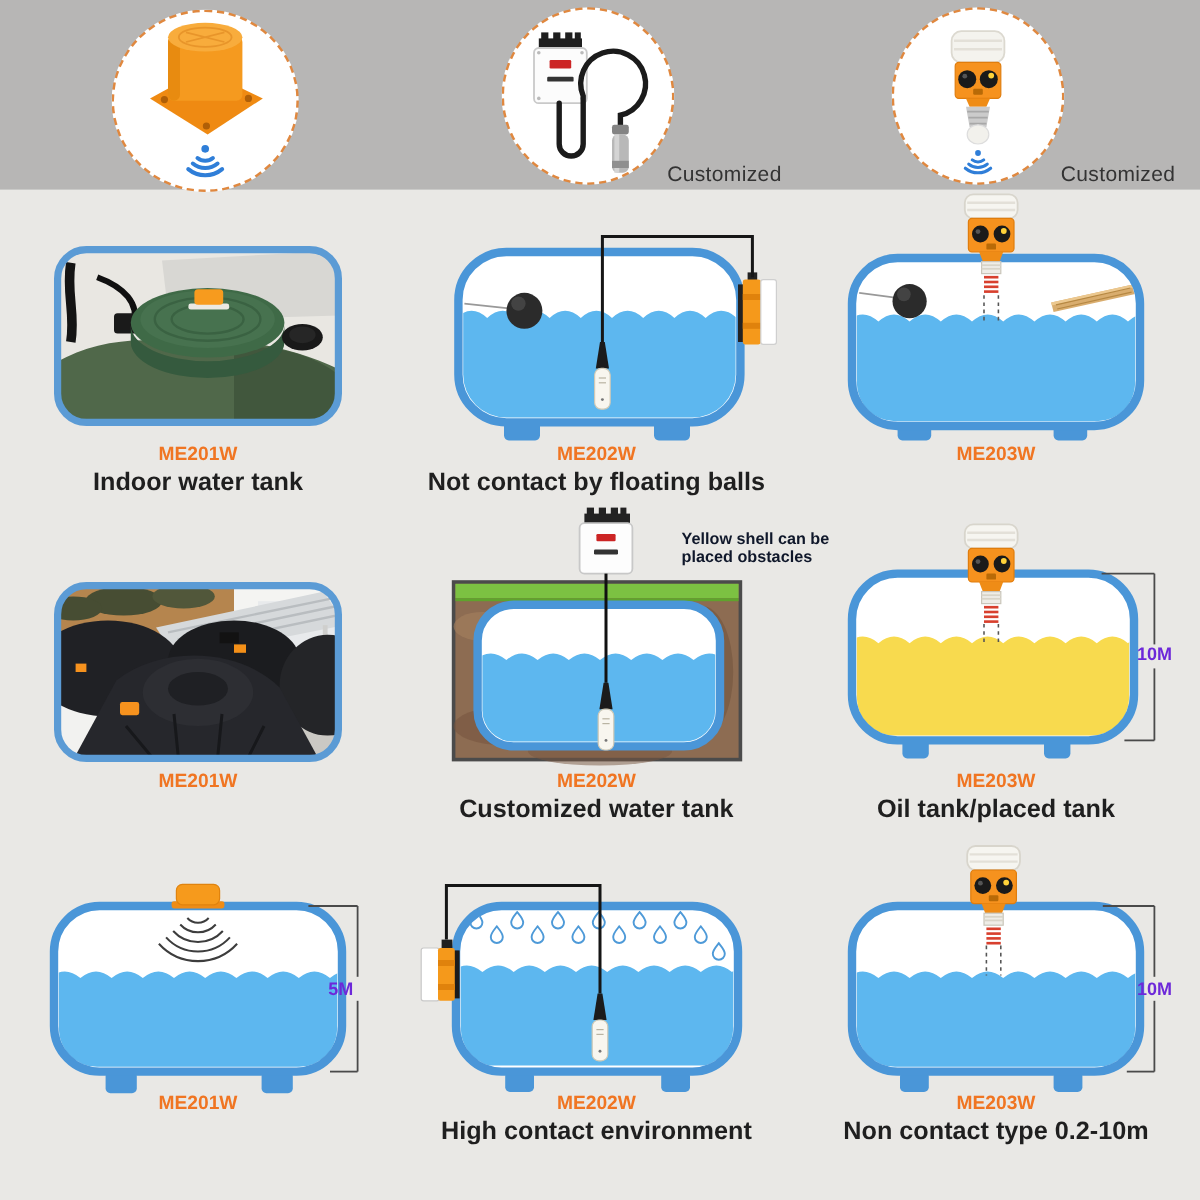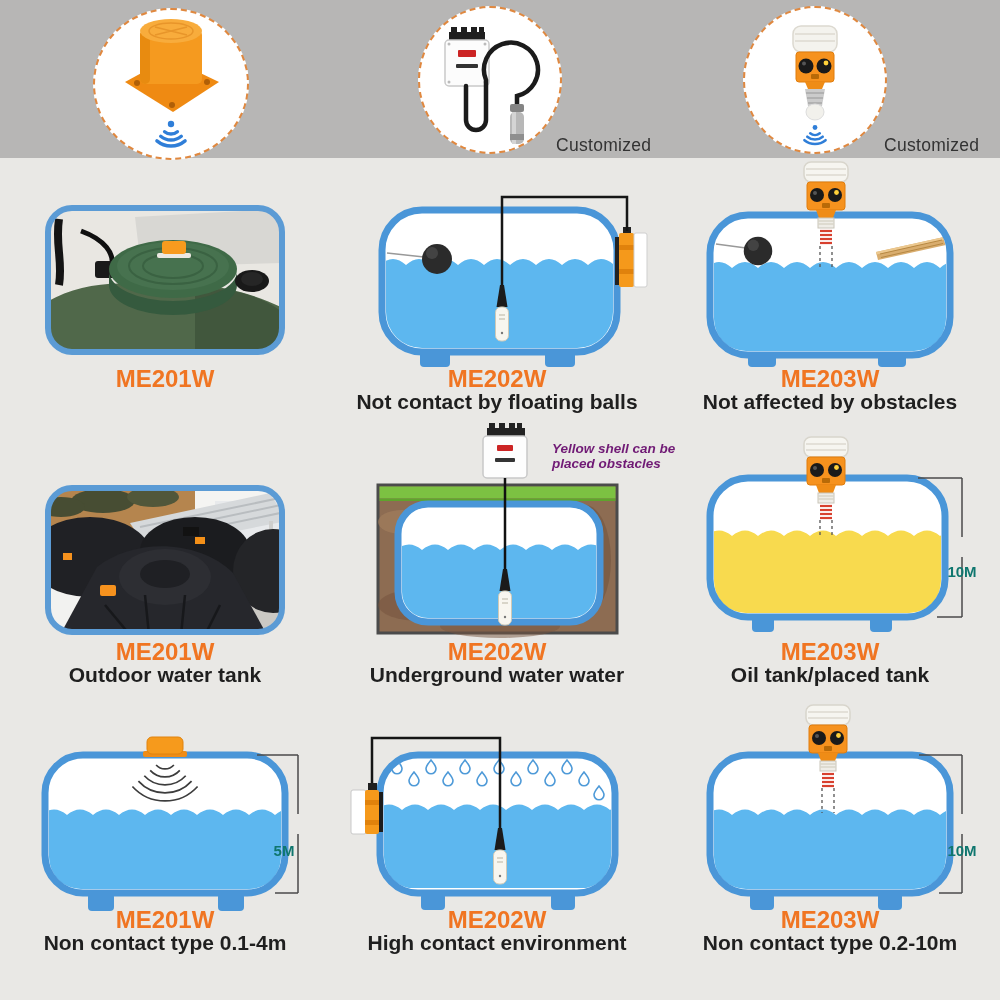--- a/index.html
+++ b/index.html
@@ -3,25 +3,25 @@
 <meta charset="utf-8">
 <style>
   html,body{margin:0;padding:0;}
   body{width:1000px;height:1000px;font-family:"Liberation Sans",sans-serif;}
   #screen{position:relative;width:1000px;height:1000px;background:#e9e8e5;overflow:hidden;padding-left:14px;}
   .banner{position:absolute;left:0;top:0;width:1000px;height:158px;background:#b7b6b5;}
   .badge{position:absolute;background:#fff;border:2px dashed #e0883f;border-radius:50%;}
   .badge svg{position:absolute;left:0;top:0;}
   .customized{position:absolute;font-size:17.5px;color:#333;letter-spacing:.3px;}
   .caption{position:absolute;text-align:center;}
-  .model{font-size:24px;font-weight:bold;color:#f07522;line-height:22px;}
+  .model{font-size:16px;font-weight:bold;color:#f07522;line-height:22px;}
   .feature{font-size:21px;font-weight:bold;color:#1f1f1f;line-height:24px;}
   .cellsvg{position:absolute;}
-  .dim-label{position:absolute;font-size:15px;font-weight:bold;color:#0f766e;text-align:center;margin-top:26px;}
-  .note{position:absolute;font-size:13.5px;font-style:italic;font-weight:bold;color:#701a75;line-height:15px;}
+  .dim-label{position:absolute;font-size:15px;font-weight:bold;color:#6d28d9;text-align:center;}
+  .note{position:absolute;font-size:13.5px;font-weight:bold;color:#0f172a;line-height:15px;margin-left:16px;}
 </style>
 </head>
 <body>
 
 <div id="screen">
 
   <svg width="0" height="0" style="position:absolute" aria-hidden="true">
     <defs>
       <g id="sensor203">
         <rect x="-22" y="0" width="44" height="20" rx="7" fill="#f6f5f0" stroke="#d8d5cc" stroke-width="1.5"></rect>
@@ -414,44 +414,42 @@
   </svg>
   <div class="dim-label" style="left:942px;top:816px;width:40px;">10M</div>
 
   <div class="note" style="left:552px;top:441px;width:140px;">
     <div>Yellow shell can be</div>
     <div>placed obstacles</div>
   </div>
 
   <div class="caption" style="left:5px;top:368px;width:320px;">
     <div class="model">ME201W</div>
+    <div class="feature">Indoor water tank</div>
   </div>
   <div class="caption" style="left:337px;top:368px;width:320px;">
     <div class="model">ME202W</div>
     <div class="feature">Not contact by floating balls</div>
   </div>
   <div class="caption" style="left:670px;top:368px;width:320px;">
     <div class="model">ME203W</div>
-    <div class="feature">Not affected by obstacles</div>
   </div>
   <div class="caption" style="left:5px;top:641px;width:320px;">
     <div class="model">ME201W</div>
-    <div class="feature">Outdoor water tank</div>
   </div>
   <div class="caption" style="left:337px;top:641px;width:320px;">
     <div class="model">ME202W</div>
-    <div class="feature">Underground water water</div>
+    <div class="feature">Customized water tank</div>
   </div>
   <div class="caption" style="left:670px;top:641px;width:320px;">
     <div class="model">ME203W</div>
     <div class="feature">Oil tank/placed tank</div>
   </div>
   <div class="caption" style="left:5px;top:909px;width:320px;">
     <div class="model">ME201W</div>
-    <div class="feature">Non contact type 0.1-4m</div>
   </div>
   <div class="caption" style="left:337px;top:909px;width:320px;">
     <div class="model">ME202W</div>
     <div class="feature">High contact environment</div>
   </div>
   <div class="caption" style="left:670px;top:909px;width:320px;">
     <div class="model">ME203W</div>
     <div class="feature">Non contact type 0.2-10m</div>
   </div>
 

